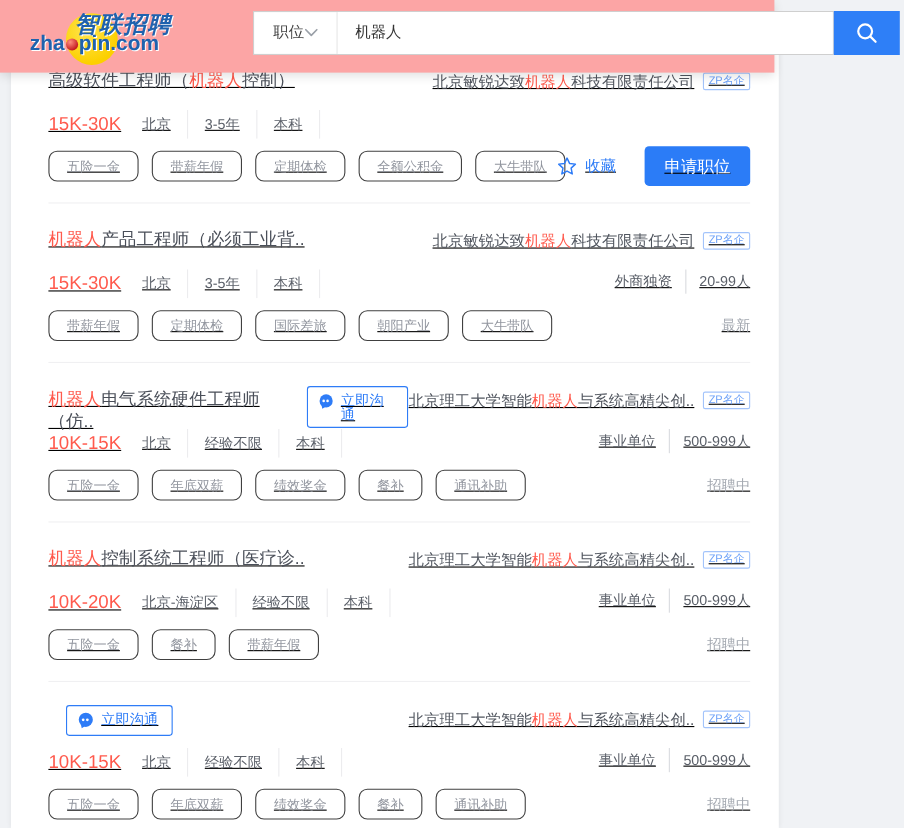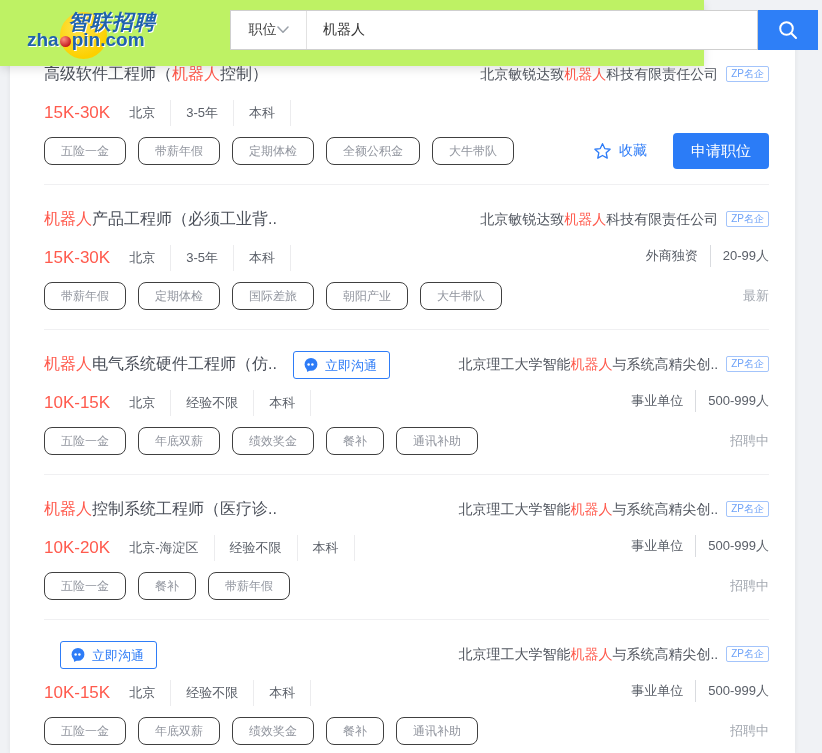--- a/index.html
+++ b/index.html
@@ -1,21 +1,21 @@
 <!DOCTYPE html>
 <html><head>
 <meta charset="utf-8">
 <style>
   * { margin:0; padding:0; box-sizing:border-box; }
   html,body { width:822px; height:753px; overflow:hidden; }
   body { background:#f0f2f5; font-family:"Liberation Sans","DejaVu Sans",sans-serif; position:relative; }
 
   
   .header { position:absolute; top:0; left:0; width:704px; height:66px;
-    background:#bef264; box-shadow:0 3px 9px rgba(0,0,0,.12); z-index:10; }
+    background:#fca5a5; box-shadow:0 3px 9px rgba(0,0,0,.12); z-index:10; }
   .logo { position:absolute; left:12px; top:2px; width:150px; height:62px; cursor:pointer; }
   .logo-circle { position:absolute; left:48px; top:10px; width:47px; height:47px;
     border-radius:50%; background:radial-gradient(circle at 40% 35%, #ffe44d, #fcd000 70%); }
   .logo-cn { position:absolute; left:56px; top:6px; font-size:21px; font-weight:bold;
     font-style:italic; color:#1f62ae; letter-spacing:1px; white-space:nowrap;
     text-shadow:1px 1px 0 #fff; }
   .logo-en { position:absolute; left:15px; top:27px; font-size:19px; font-weight:bold;
     color:#1f62ae; white-space:nowrap; text-shadow:1px 1px 0 #fff; }
   .logo-dot { display:inline-block; width:11px; height:11px; border-radius:50%;
     background:radial-gradient(circle at 35% 30%, #ff8d7d, #c2161c 75%);
@@ -24,39 +24,39 @@
   .search-box { display:flex; align-items:stretch; width:528px; height:40px;
     border:1px solid #cfcfcf; background:#fff; }
   .search-cat { width:76px; display:flex; align-items:center; justify-content:center;
     border-right:1px solid #e2e2e2; font-size:14px; color:#444; cursor:pointer; }
   .search-input { flex:1; border:none; outline:none; padding:0 16px; font-size:14px;
     color:#333; font-family:inherit; }
   .search-btn { width:60px; height:40px; background:#2e7ff7; border:none; display:flex;
     align-items:center; justify-content:center; cursor:pointer; }
 
   
-  .card { position:absolute; left:10px; top:40px; width:785px; height:713px;
-    background:#fff; box-shadow:0 1px 5px rgba(0,0,0,.07); z-index:1; }
+  .card { position:absolute; left:10px; top:40px; width:698px; height:713px;
+    background:#fff; box-shadow:0 1px 5px rgba(0,0,0,.07); z-index:1;text-decoration:underline; }
   .job-list { padding:0 26px 0 34px; }
   .job { display:grid; grid-template-columns:minmax(0,1fr) auto;
     grid-template-rows:36px 36px 30px; padding:24px 0 18px;
     border-bottom:1px solid #f0f0f2; }
   .title-cell { grid-row:1; grid-column:1; display:flex; align-items:flex-start; }
   .company-cell { grid-row:1; grid-column:2; justify-self:end; display:flex;
     align-items:flex-start; }
   .salary-cell { grid-row:2; grid-column:1; display:flex; align-items:flex-start; }
   .info-cell { grid-row:2; grid-column:2; justify-self:end; display:flex;
     align-items:flex-start; }
   .tags-cell { grid-row:3; grid-column:1; display:flex; align-items:center; gap:12px; }
   .right3-cell { grid-row:3; grid-column:2; justify-self:end; display:flex;
     align-items:center; }
 
   .job-title { font-size:16px; color:#4a4f59; line-height:20px; cursor:pointer; }
   .hl { color:#ff5a4d; }
-  .chat-btn { display:none; align-items:center; gap:6px; margin-left:16px;
+  .chat-btn { display:none; align-items:flex-start; gap:6px; margin-left:16px;
     border:1px solid #2e7cf7; color:#2e7cf7; font-size:13px; line-height:1;
     padding:5px 12px 5px 9px; border-radius:3px; background:#fff; cursor:pointer;
     position:relative; top:-3px; }
   .company-name { font-size:14px; color:#51565f; line-height:20px; cursor:pointer; }
   .zp-badge { margin-left:8px; font-size:10px; color:#6ea2f8; border:1px solid #a3c4fb;
     border-radius:2px; padding:2px 4px; line-height:1; position:relative; top:2px;
     white-space:nowrap; }
   .salary { font-size:17px; color:#ff5a4d; line-height:26px; margin-right:4px; }
   .details { display:flex; align-items:center; }
   .detail-item { font-size:13px; color:#5a5f68; line-height:26px; padding:0 15px;

